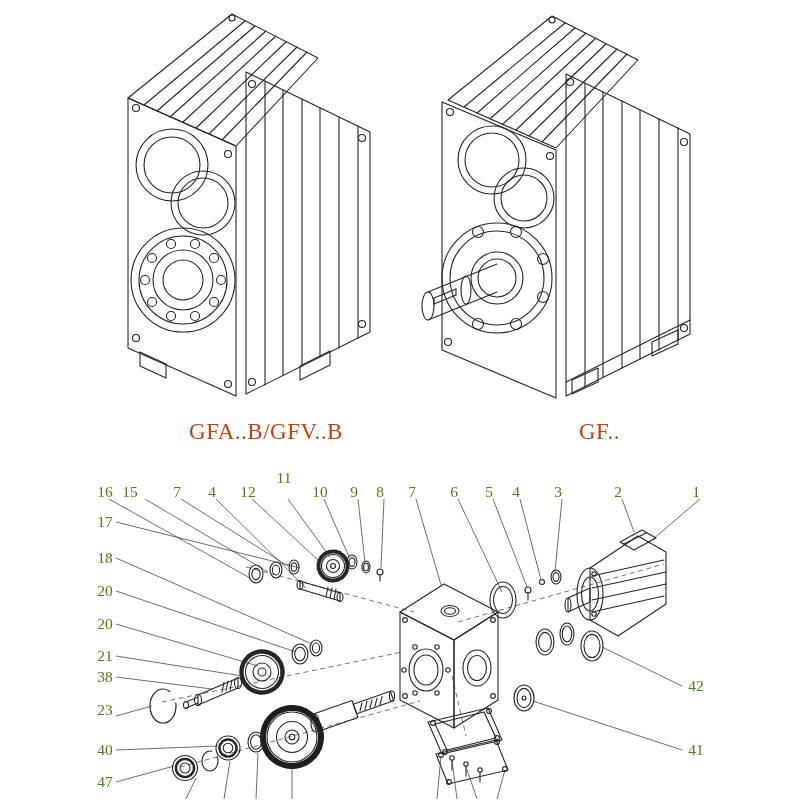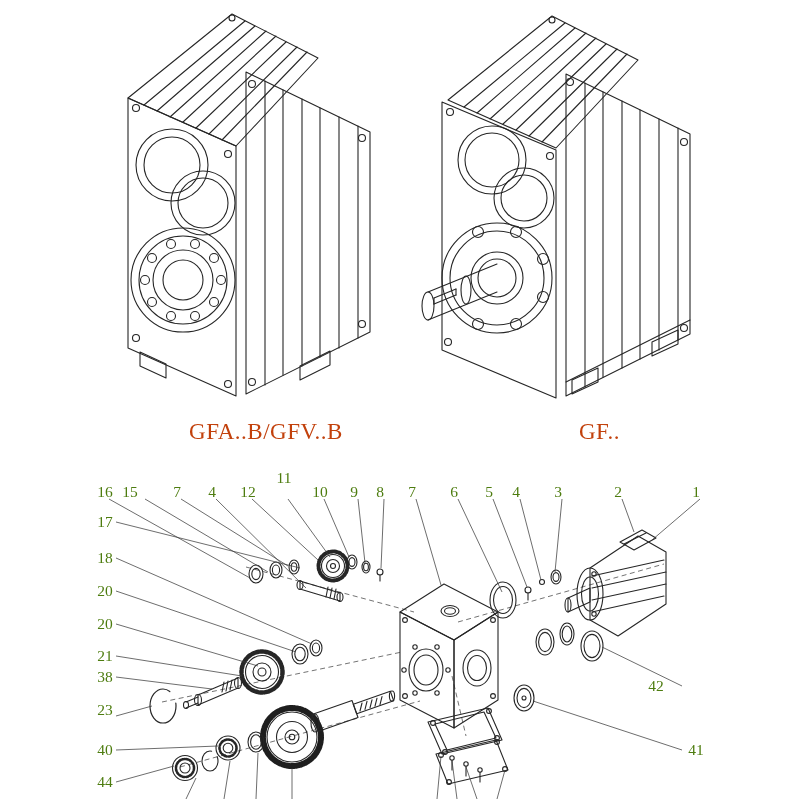--- a/index.html
+++ b/index.html
@@ -357,18 +357,18 @@
     <span class="co" style="left:696px;top:22px">1</span>
 
     <span class="co" style="left:105px;top:52px">17</span>
     <span class="co" style="left:105px;top:88px">18</span>
     <span class="co" style="left:105px;top:121px">20</span>
     <span class="co" style="left:105px;top:154px">20</span>
     <span class="co" style="left:105px;top:186px">21</span>
     <span class="co" style="left:105px;top:207px">38</span>
     <span class="co" style="left:105px;top:240px">23</span>
     <span class="co" style="left:105px;top:280px">40</span>
-    <span class="co" style="left:105px;top:312px">44</span>
-
-    <span class="co" style="left:656px;top:216px">42</span>
+    <span class="co" style="left:105px;top:312px">47</span>
+
+    <span class="co" style="left:696px;top:216px">42</span>
     <span class="co" style="left:696px;top:280px">41</span>
   </div>
 </div>
 
 </body></html>

